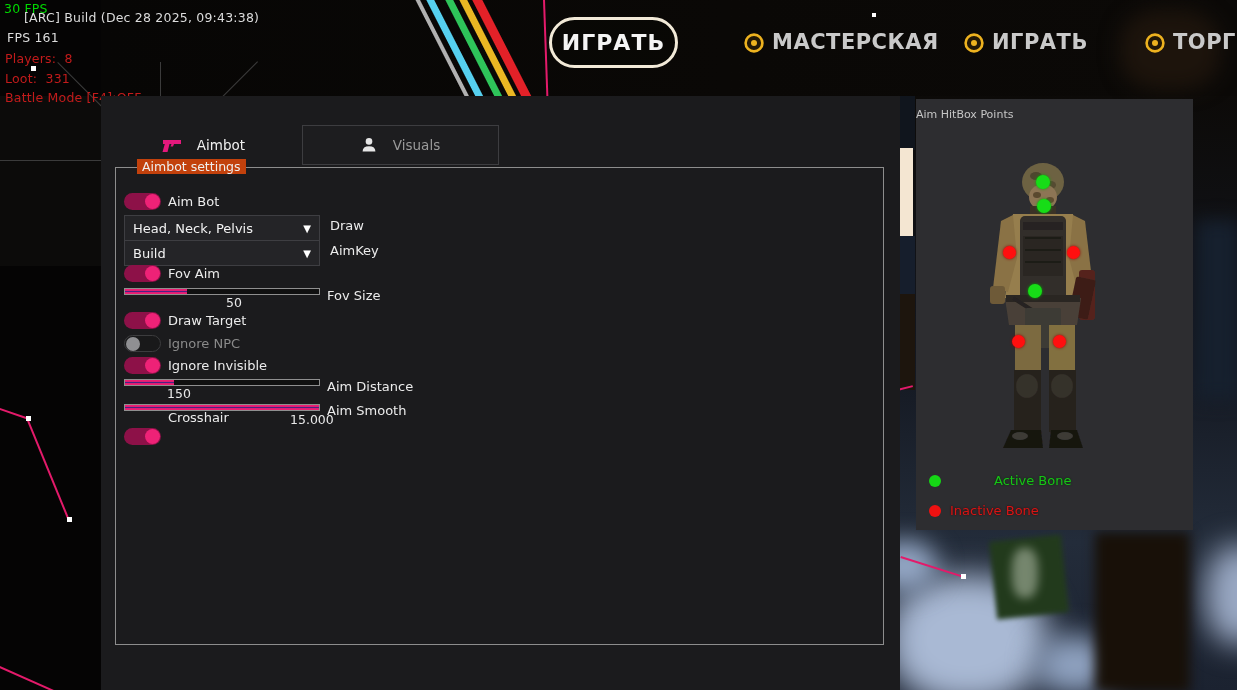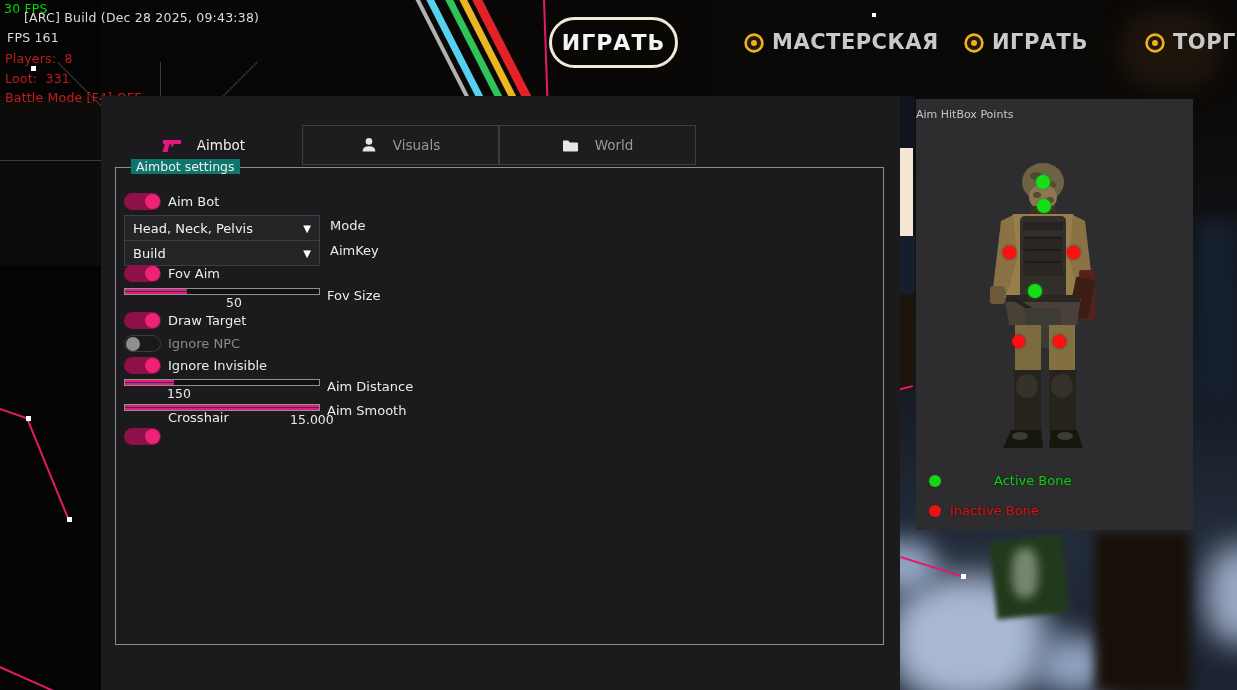--- a/index.html
+++ b/index.html
@@ -21,21 +21,21 @@
            color:#f4f4f4;font-weight:700;font-size:22px;letter-spacing:1px;background:rgba(10,8,6,.35);box-sizing:border-box;}
   .coin{position:absolute;width:20px;height:20px;}
   
   #menu{position:absolute;left:101px;top:96px;width:799px;height:594px;background:#1b1b1d;}
   .tabbox{position:absolute;top:29px;width:197px;height:40px;background:#1d1d1f;border:1px solid #3d3d40;
           box-sizing:border-box;display:flex;align-items:center;justify-content:center;gap:16px;transform:translateX(0);}
   .tabbox .tlbl{color:#9a9a9a;font-size:13.5px;}
   .tab-active{position:absolute;top:29px;left:4px;width:197px;height:40px;display:flex;align-items:center;justify-content:center;gap:15px;}
   .tab-active .tlbl{color:#f0f0f0;font-size:13.5px;}
   #groupbox{position:absolute;left:14px;top:71px;width:769px;height:478px;border:1px solid #8d8d8d;box-sizing:border-box;}
-  #grouplabel{position:absolute;left:30px;top:63px;background:#0f766e;padding:0 5px;color:#efefef;font-size:12.5px;}
+  #grouplabel{position:absolute;left:36px;top:63px;background:#c2410c;padding:0 5px;color:#efefef;font-size:12.5px;}
   .lbl{position:absolute;color:#ebebeb;font-size:13px;white-space:nowrap;}
   .lbl.dis{color:#8a8a8a;}
   .toggle{position:absolute;width:37px;height:17px;border-radius:9px;box-sizing:border-box;}
   .toggle.on{background:#8d1148;}
   .toggle.on .knob{position:absolute;right:1px;top:1px;width:15px;height:15px;border-radius:50%;background:#ee2277;}
   .toggle.off{background:#19191a;border:1px solid #3c3c3e;}
   .toggle.off .knob{position:absolute;left:1px;top:1px;width:14px;height:14px;border-radius:50%;background:#8f8f92;}
   .dd{position:absolute;width:196px;height:22px;background:#242427;border:1px solid #3e3e42;color:#f2f2f2;
       font-size:13px;display:flex;align-items:center;padding:12px 8px;box-sizing:border-box;}
   .dd .arrow{margin-left:auto;font-size:10px;color:#fff;}
@@ -135,40 +135,34 @@
         </svg>
       <span class="tlbl">Aimbot</span>
     </div>
     <div class="tabbox" style="left:201px;">
       <svg width="16" height="16" viewBox="0 0 16 16">
         <circle cx="8" cy="4.4" r="3.3" fill="#e6e6e6"></circle>
           <path d="M1.6,14.6 q0,-5.3 6.4,-5.3 q6.4,0 6.4,5.3 z" fill="#e6e6e6"></path>
         </svg>
       <span class="tlbl">Visuals</span>
     </div>
-    <div class="tabbox" style="left:398px;">
-      <svg width="17" height="15" viewBox="0 0 17 15">
-        <path d="M1,2.5 h5.2 l1.6,2 h7.2 a1,1 0 0 1 1,1 v7 a1,1 0 0 1 -1,1 h-13 a1,1 0 0 1 -1,-1 z" fill="#e6e6e6"></path>
-        </svg>
-      <span class="tlbl">World</span>
-    </div>
 
     <div id="groupbox"></div>
     <div id="grouplabel">Aimbot settings</div>
 
     <div class="toggle on" style="left:23px;top:97px;">
         <div class="knob"></div>
       </div>
     <div class="lbl" style="left:67px;top:98px;">Aim Bot</div>
 
     <div class="dd" style="left:23px;top:119px;">
       <span>Head, Neck, Pelvis</span>
       <span class="arrow">▼</span>
     </div>
-    <div class="lbl" style="left:229px;top:122px;">Mode</div>
+    <div class="lbl" style="left:229px;top:122px;">Draw</div>
 
     <div class="dd" style="left:23px;top:144px;">
       <span>Build</span>
       <span class="arrow">▼</span>
     </div>
     <div class="lbl" style="left:229px;top:147px;">AimKey</div>
 
     <div class="toggle on" style="left:23px;top:169px;">
         <div class="knob"></div>
       </div>

